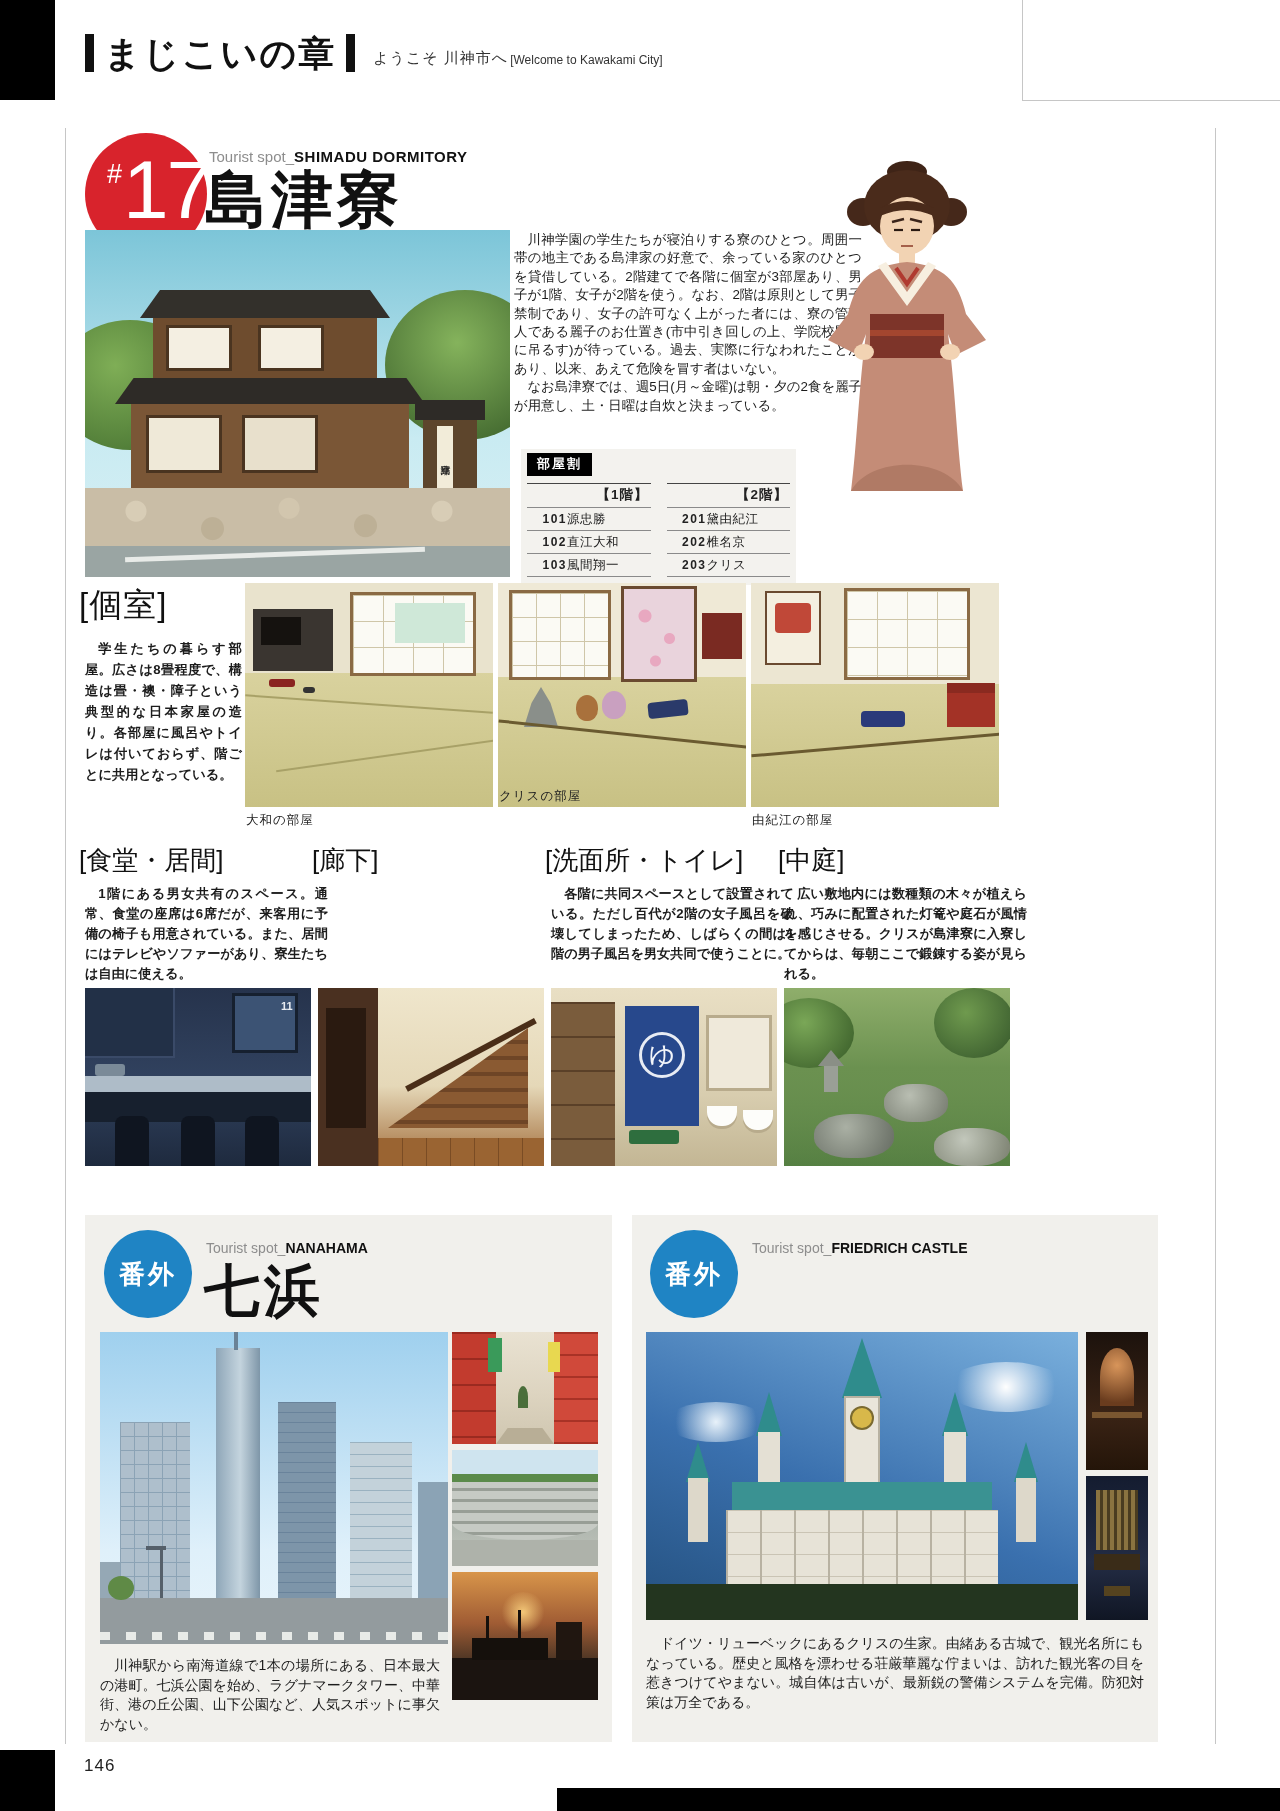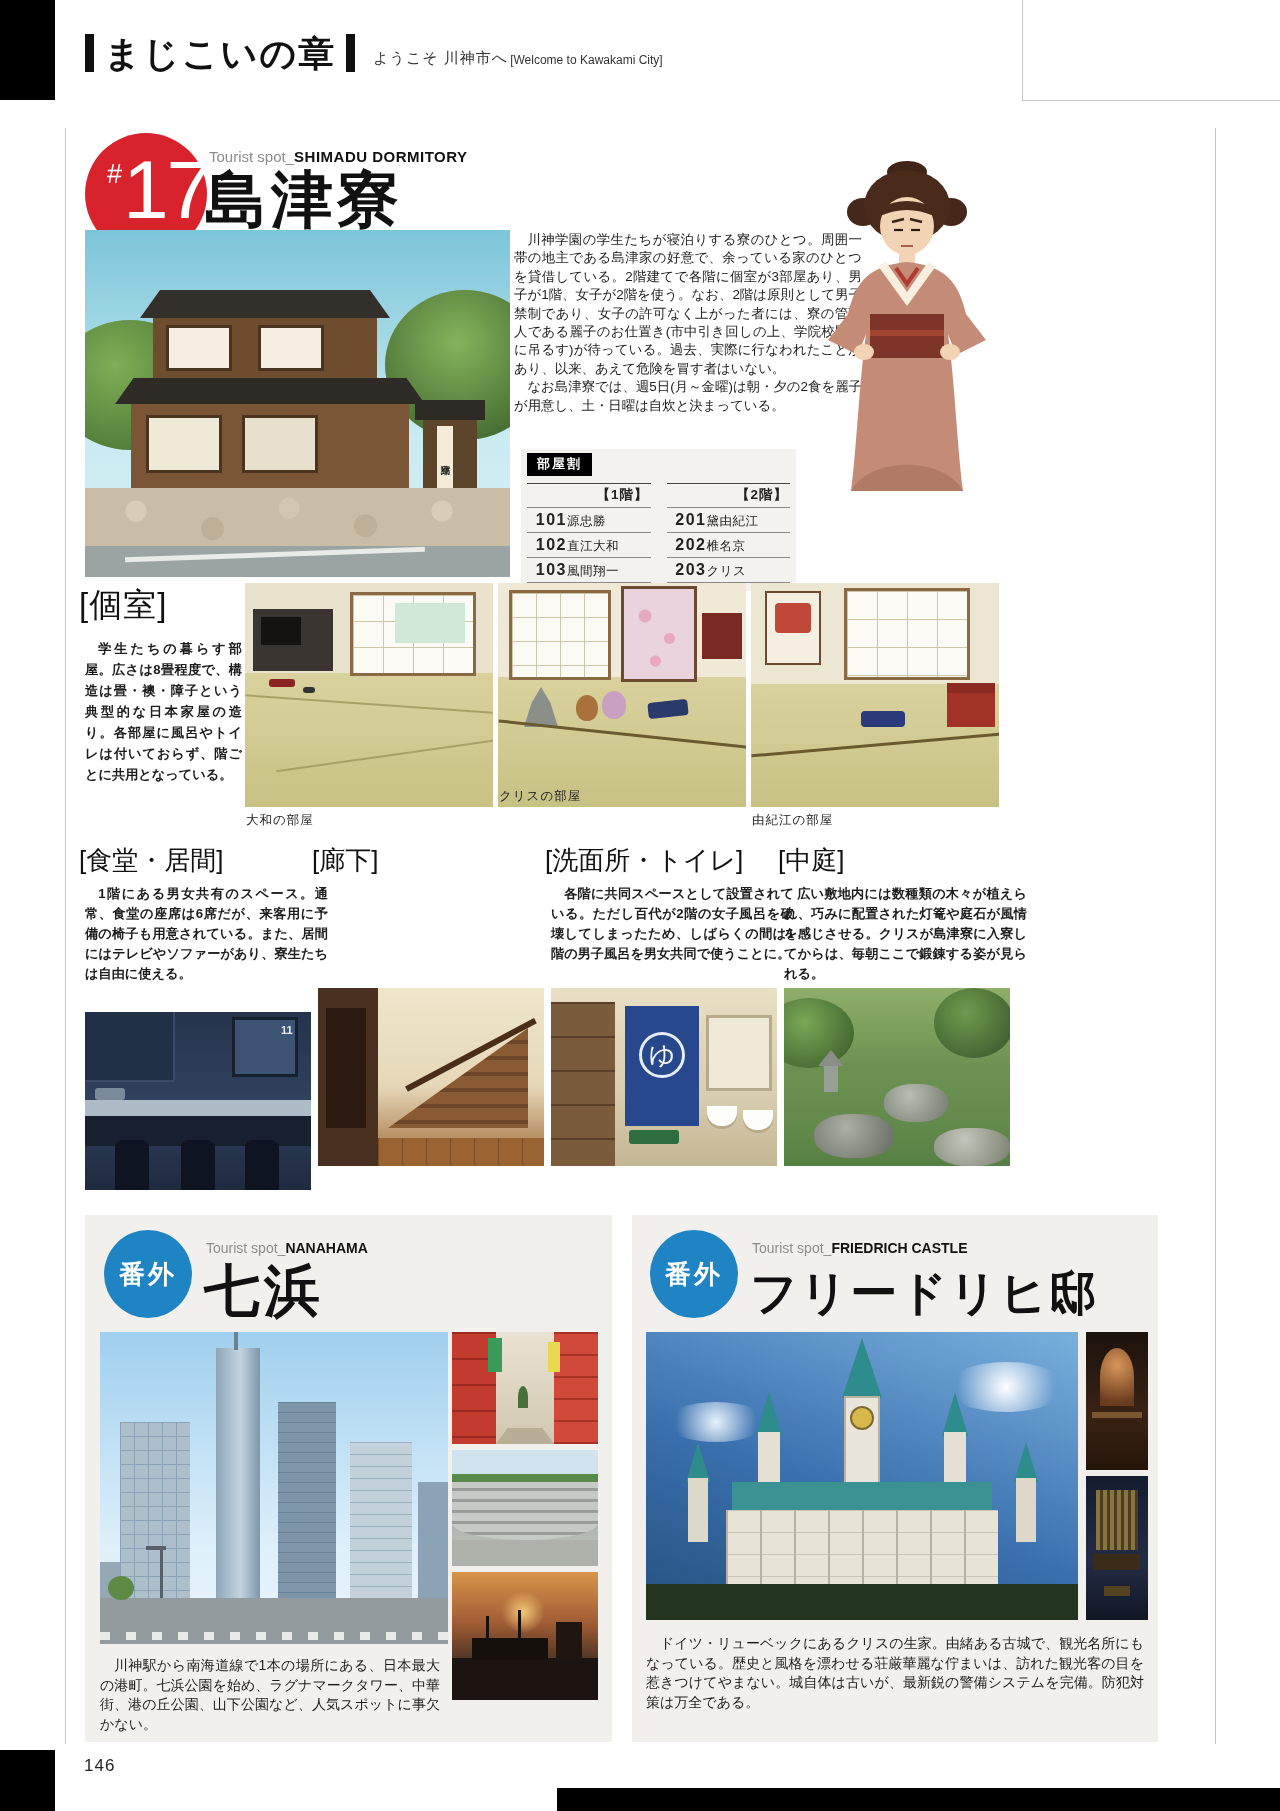--- a/index.html
+++ b/index.html
@@ -36,21 +36,21 @@
   .desc p { text-indent:1em; }
 
   
   .rtable { position:absolute; left:521px; top:449px; width:275px; background:#f3f2ee; padding:4px 6px 8px 6px; }
   .rtable .ttl { display:inline-block; background:#000; color:#fff; font-size:13px; font-weight:bold; padding:2px 10px 3px; letter-spacing:2px; }
   .rtable .cols { display:flex; gap:16px; margin-top:7px; }
   .rtable .fcol { flex:1;text-align:right; }
   .rtable .fhead { font-size:13.5px; font-weight:bold; border-top:1.5px solid #444; padding:2px 2px 3px; letter-spacing:1px; }
   .rtable .row { display:flex; align-items:baseline; border-top:1px solid #8a8a8a; padding:2.5px 2px; }
   .rtable .row:last-child { border-bottom:1px solid #8a8a8a; }
-  .rtable .no { font-size:16px; font-weight:bold; letter-spacing:1.5px; width:38px; }
+  .rtable .no { font-size:12px; font-weight:bold; letter-spacing:1.5px; width:38px; }
   .rtable .nm { font-size:12.5px; letter-spacing:.5px; }
 
   
   .sec-h { position:absolute; font-family:"Liberation Sans","DejaVu Sans",sans-serif;
     font-size:33px; font-weight:500; letter-spacing:1px; color:#111; }
   .sec-h.small { font-size:26px; letter-spacing:0; }
   .sec-body { position:absolute; font-size:13.2px; line-height:20px; text-align:justify; color:#1c1c1c; }
   .sec-body p { text-indent:1em;font-weight:bold; }
   .cap { position:absolute; font-size:12.5px; color:#222; letter-spacing:1px; }
 
@@ -235,21 +235,21 @@
   <div class="sec-h small" style="left:312px;top:843px;">[廊下]</div>
   <div class="sec-h small" style="left:545px;top:843px;">[洗面所・トイレ]</div>
   <div class="sec-body" style="left:551px;top:884px;width:243px;">
       <p>各階に共同スペースとして設置されている。ただし百代が2階の女子風呂を破壊してしまったため、しばらくの間は1階の男子風呂を男女共同で使うことに。</p>
     </div>
   <div class="sec-h small" style="left:778px;top:843px;">[中庭]</div>
   <div class="sec-body" style="left:784px;top:884px;width:243px;">
       <p>広い敷地内には数種類の木々が植えられ、巧みに配置された灯篭や庭石が風情を感じさせる。クリスが島津寮に入寮してからは、毎朝ここで鍛錬する姿が見られる。</p>
     </div>
 
-  <div class="ph" style="left:85px;top:1012px;width:226px;height:178px;">
+  <div class="ph" style="left:85px;top:988px;width:226px;height:178px;">
     <div style="inset:0;background:linear-gradient(180deg,#26334c 0%,#31425f 52%,#1e2a3e 100%);"></div>
     <div style="left:0;top:0;width:90px;height:70px;background:#223047;box-shadow:inset -2px -2px 0 #3a4a68;"></div>
     <div style="left:150px;top:8px;width:60px;height:54px;background:#3c5374;box-shadow:0 0 0 3px #16202f;"></div>
     <span style="left:196px;top:12px;color:#e8ecf2;font-size:11px;font-weight:bold;">11</span>
     <div style="left:0;top:88px;width:226px;height:16px;background:#aebcc8;"></div>
     <div style="left:10px;top:76px;width:30px;height:12px;background:#7a8a98;border-radius:3px;"></div>
     <div style="left:0;top:104px;width:226px;height:30px;background:#17202e;"></div>
     <div style="left:30px;top:128px;width:34px;height:50px;background:#0f1520;border-radius:8px 8px 0 0;"></div>
     <div style="left:96px;top:128px;width:34px;height:50px;background:#0f1520;border-radius:8px 8px 0 0;"></div>
     <div style="left:160px;top:128px;width:34px;height:50px;background:#0f1520;border-radius:8px 8px 0 0;"></div>
@@ -332,21 +332,20 @@
   </div>
   <div class="xbody" style="left:100px;top:1656px;width:340px;">
       <p>川神駅から南海道線で1本の場所にある、日本最大の港町。七浜公園を始め、ラグナマークタワー、中華街、港の丘公園、山下公園など、人気スポットに事欠かない。</p>
     </div>
 
   <div class="xbox" style="left:632px;top:1215px;width:526px;height:527px;"></div>
   <div class="xbadge" style="left:650px;top:1230px;">番外</div>
   <div class="xspot" style="left:752px;top:1240px;">
     <span class="lab">Tourist spot_</span><span class="nam">FRIEDRICH CASTLE</span>
   </div>
-  <div class="xtitle" style="left:750px;top:1262px;font-size:47px;letter-spacing:2px;">フリードリヒ邸</div>
 
   <div class="ph" style="left:646px;top:1332px;width:432px;height:288px;">
     <div style="inset:0;background:linear-gradient(200deg,#7ab0dd 0%,#3a70ae 55%,#24507e 100%);"></div>
     <div style="left:300px;top:30px;width:120px;height:50px;border-radius:50%;background:radial-gradient(circle,#fff 0%,rgba(255,255,255,.0) 75%);"></div>
     <div style="left:20px;top:70px;width:100px;height:40px;border-radius:50%;background:radial-gradient(circle,#e8f2fa 0%,rgba(255,255,255,0) 75%);"></div>
     <div style="left:196px;top:6px;width:40px;height:60px;background:#2f8c8c;clip-path:polygon(50% 0,100% 100%,0 100%);"></div>
     <div style="left:198px;top:64px;width:36px;height:90px;background:#e9e5da;box-shadow:inset 0 0 0 2px #b8b2a2;"></div>
     <div style="left:206px;top:76px;width:20px;height:20px;border-radius:50%;background:#d8b84a;box-shadow:0 0 0 2px #7a6a30;"></div>
     <div style="left:110px;top:60px;width:26px;height:44px;background:#2f8c8c;clip-path:polygon(50% 0,100% 100%,0 100%);"></div>
     <div style="left:112px;top:100px;width:22px;height:60px;background:#e4e0d4;"></div>

